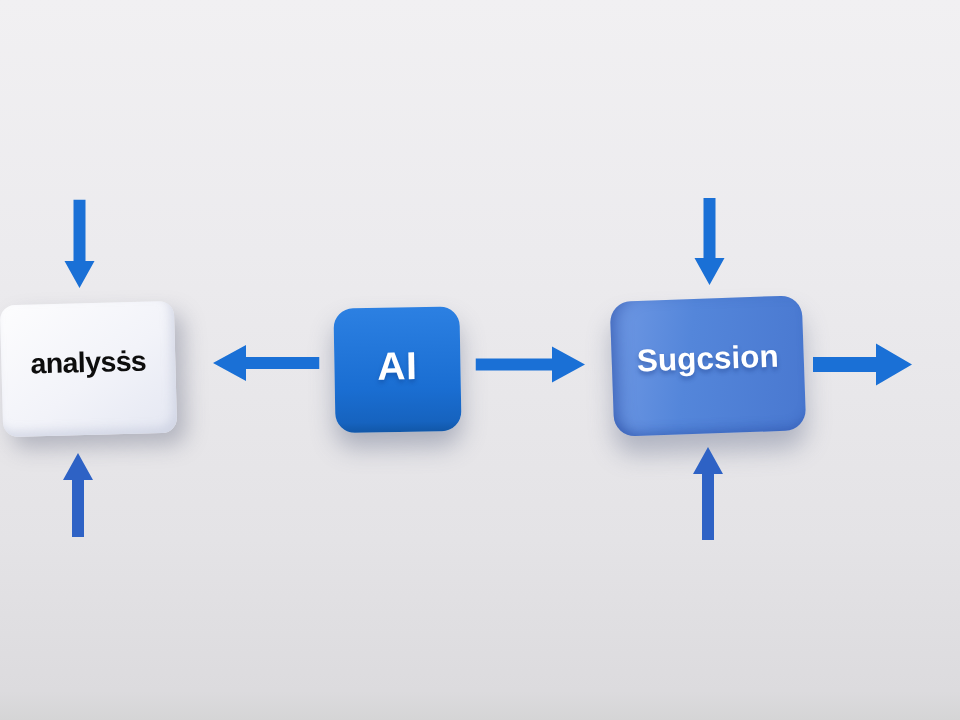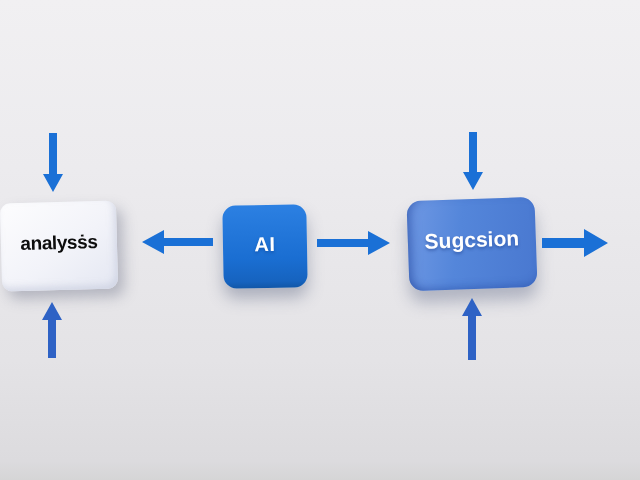--- a/index.html
+++ b/index.html
@@ -25,21 +25,21 @@
     color:#0d0d0d;font-weight:bold;font-size:19px;letter-spacing:-0.4px;
     transform:translateY(-3px);
   }
   .node-ai{
     left:223px;top:205px;width:84px;height:83px;border-radius:13px;
     background:linear-gradient(180deg,#2c80e2 0%,#1a6ed2 65%,#1663bf 92%,#1157a8 100%);
     box-shadow:0 10px 16px rgba(100,108,135,0.45);
     transform:rotate(-1deg);
   }
   .node-ai .label{
-    color:#fff;font-weight:bold;font-size:20px;letter-spacing:0.5px;
+    color:#fff;font-weight:bold;font-size:26px;letter-spacing:0.5px;
     text-shadow:0 2px 3px rgba(10,50,120,0.35);
     transform:translateY(-2px);
   }
   .node-suggestion{
     left:408px;top:199px;width:128px;height:90px;border-radius:14px;
     background:linear-gradient(100deg,#7099e4 0%,#5486da 40%,#4978d0 100%);
     box-shadow:0 12px 16px rgba(95,105,135,0.4), inset 9px 0 10px -5px rgba(42,78,165,0.6), inset 0 -6px 8px -4px rgba(42,78,165,0.45);
     transform:rotate(-2deg);
   }
   .node-suggestion .label{

